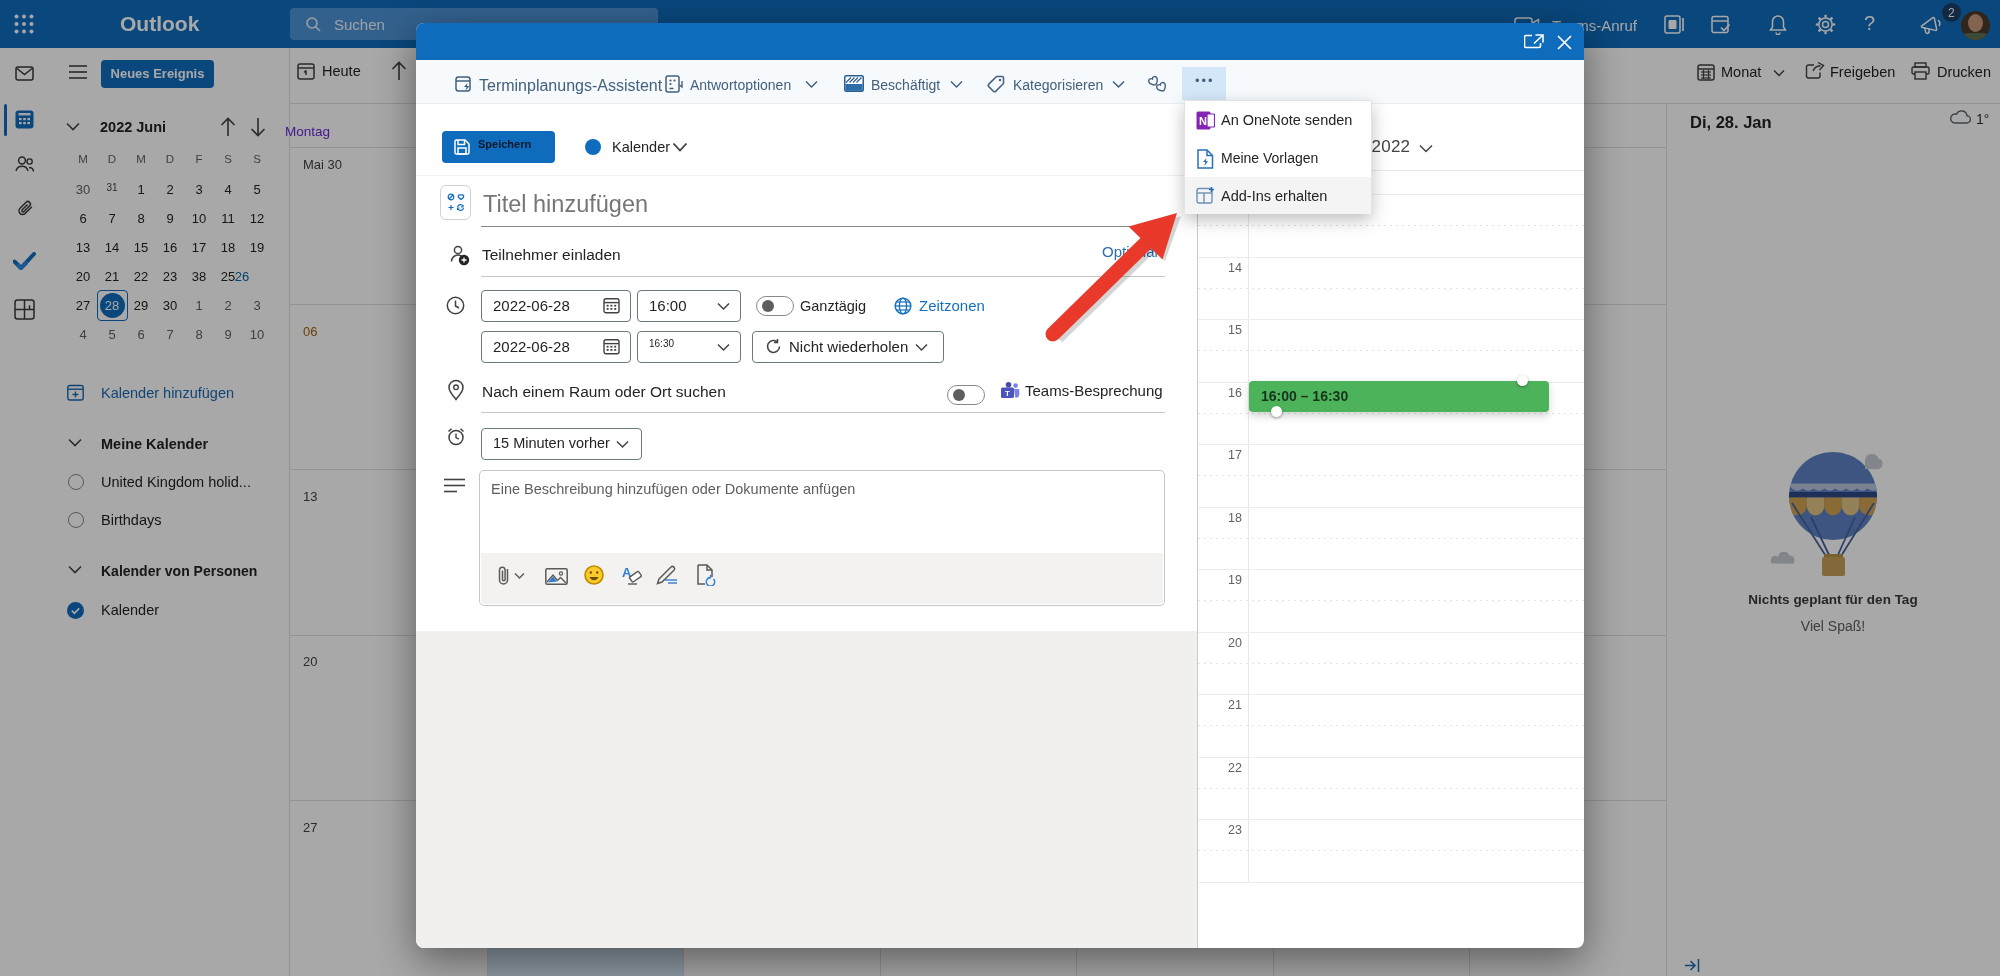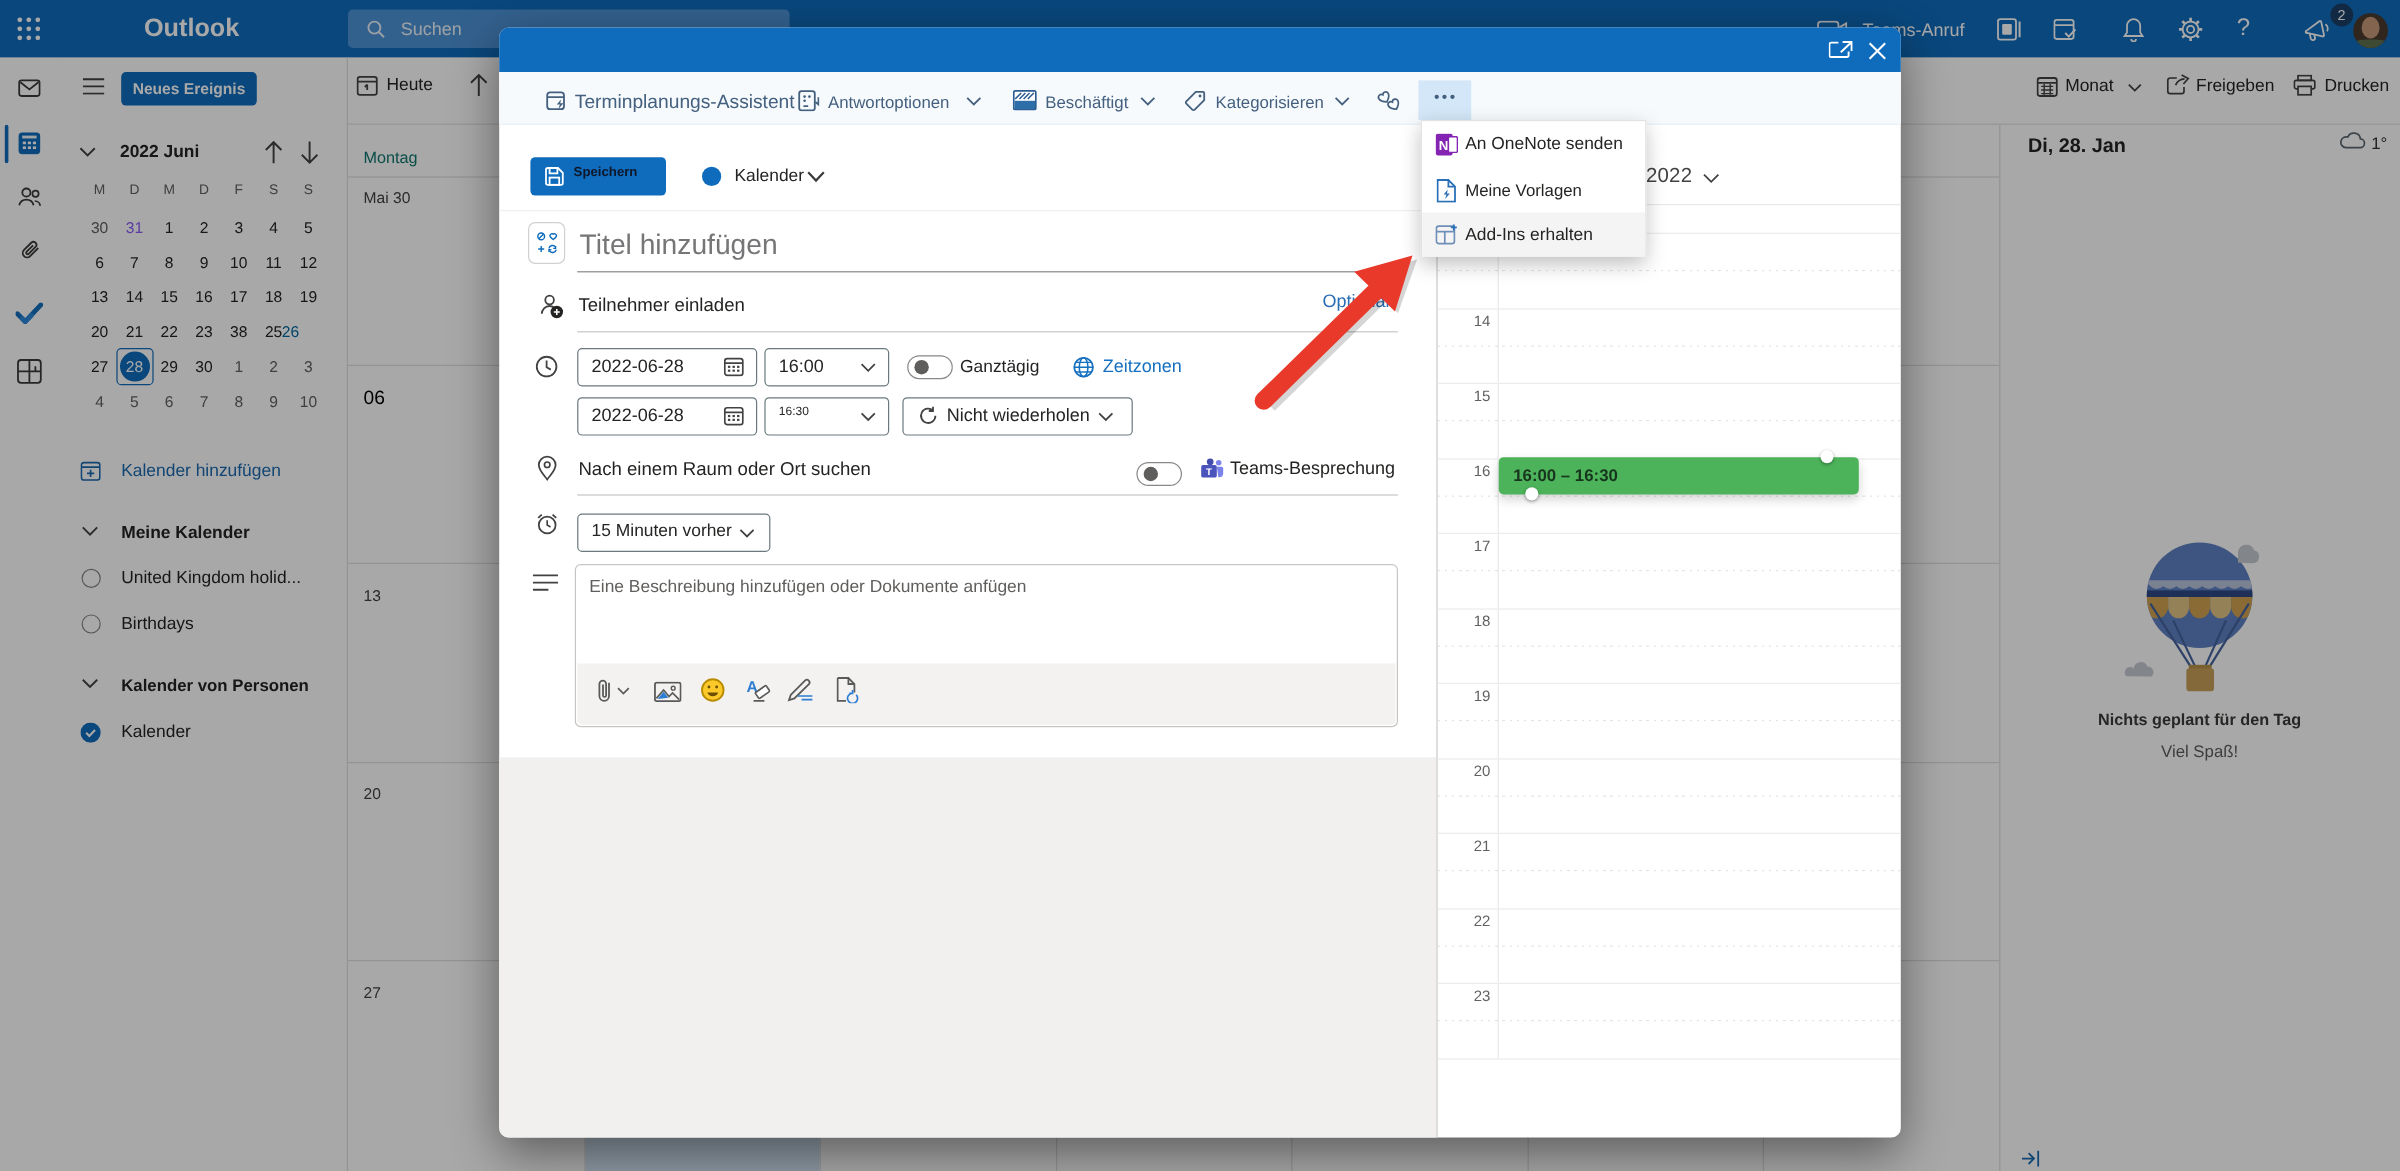--- a/index.html
+++ b/index.html
@@ -150,21 +150,21 @@
   <div class="txt" style="left:83px;top:153px;font-size:11.5px;color:#616161;transform:translateX(-50%)">M</div>
   <div class="txt" style="left:112px;top:153px;font-size:11.5px;color:#616161;transform:translateX(-50%)">D</div>
   <div class="txt" style="left:141px;top:153px;font-size:11.5px;color:#616161;transform:translateX(-50%)">M</div>
   <div class="txt" style="left:170px;top:153px;font-size:11.5px;color:#616161;transform:translateX(-50%)">D</div>
   <div class="txt" style="left:199px;top:153px;font-size:11.5px;color:#616161;transform:translateX(-50%)">F</div>
   <div class="txt" style="left:228px;top:153px;font-size:11.5px;color:#616161;transform:translateX(-50%)">S</div>
   <div class="txt" style="left:257px;top:153px;font-size:11.5px;color:#616161;transform:translateX(-50%)">S</div>
   <div class="a" style="left:97px;top:290px;width:31px;height:31px;border:1px solid #0f6cbd;border-radius:4px"></div>
   <div class="a" style="left:100px;top:293px;width:25px;height:25px;border-radius:50%;background:#0f6cbd"></div>
   <div class="txt" style="left:83px;top:182px;font-size:13px;color:#616161;transform:translateX(-50%)">30</div>
-  <div class="txt" style="left:112px;top:182px;font-size:13px;color:#8b5cf6;transform:translateX(-50%)">31</div>
+  <div class="txt" style="left:112px;top:182px;font-size:10px;color:#404040;transform:translateX(-50%)">31</div>
   <div class="txt" style="left:141px;top:182px;font-size:13px;color:#252423;transform:translateX(-50%)">1</div>
   <div class="txt" style="left:170px;top:182px;font-size:13px;color:#252423;transform:translateX(-50%)">2</div>
   <div class="txt" style="left:199px;top:182px;font-size:13px;color:#252423;transform:translateX(-50%)">3</div>
   <div class="txt" style="left:228px;top:182px;font-size:13px;color:#252423;transform:translateX(-50%)">4</div>
   <div class="txt" style="left:257px;top:182px;font-size:13px;color:#252423;transform:translateX(-50%)">5</div>
   <div class="txt" style="left:83px;top:211px;font-size:13px;color:#252423;transform:translateX(-50%)">6</div>
   <div class="txt" style="left:112px;top:211px;font-size:13px;color:#252423;transform:translateX(-50%)">7</div>
   <div class="txt" style="left:141px;top:211px;font-size:13px;color:#252423;transform:translateX(-50%)">8</div>
   <div class="txt" style="left:170px;top:211px;font-size:13px;color:#252423;transform:translateX(-50%)">9</div>
   <div class="txt" style="left:199px;top:211px;font-size:13px;color:#252423;transform:translateX(-50%)">10</div>
@@ -257,41 +257,41 @@
   <div class="txt" style="left:1830px;top:64px;font-size:14.5px;color:#252423">Freigeben</div>
   <svg class="a" style="left:1911px;top:62px" width="19" height="18" viewBox="0 0 19 18">
         <rect x="4" y="1" width="11" height="4" fill="none" stroke="#424242" stroke-width="1.4"></rect>
         <rect x="1" y="5" width="17" height="7" rx="1.5" fill="none" stroke="#424242" stroke-width="1.4"></rect>
         <rect x="4" y="10" width="11" height="7" fill="#fff" stroke="#424242" stroke-width="1.4"></rect>
       </svg>
   <div class="txt" style="left:1937px;top:64px;font-size:14.5px;color:#252423">Drucken</div>
 
   <div class="a" style="left:290px;top:104px;width:1376px;height:872px;background:#fff"></div>
   <div id="monthgrid"></div>
-  <div class="txt" style="left:303px;top:124px;font-size:13.5px;color:#0f766e">Montag</div>
+  <div class="txt" style="left:285px;top:124px;font-size:13.5px;color:#6d28d9">Montag</div>
   <div class="txt" style="left:500px;top:124px;font-size:13.5px;color:#616161">Dienstag</div>
   <div class="txt" style="left:696px;top:124px;font-size:13.5px;color:#616161">Mittwoch</div>
   <div class="txt" style="left:893px;top:124px;font-size:13.5px;color:#616161">Donnerstag</div>
   <div class="txt" style="left:1089px;top:124px;font-size:13.5px;color:#616161">Freitag</div>
   <div class="txt" style="left:1286px;top:124px;font-size:13.5px;color:#616161">Samstag</div>
   <div class="txt" style="left:1482px;top:124px;font-size:13.5px;color:#616161">Sonntag</div>
   <div class="a" style="left:290px;top:147px;width:1376px;height:1px;background:#e1dfdd"></div>
   <div class="a" style="left:486.6px;top:147px;width:1px;height:829px;background:#e1dfdd"></div>
   <div class="a" style="left:683.1px;top:147px;width:1px;height:829px;background:#e1dfdd"></div>
   <div class="a" style="left:879.7px;top:147px;width:1px;height:829px;background:#e1dfdd"></div>
   <div class="a" style="left:1076.3px;top:147px;width:1px;height:829px;background:#e1dfdd"></div>
   <div class="a" style="left:1272.9px;top:147px;width:1px;height:829px;background:#e1dfdd"></div>
   <div class="a" style="left:1469.4px;top:147px;width:1px;height:829px;background:#e1dfdd"></div>
   <div class="a" style="left:290px;top:303.7px;width:1376px;height:1px;background:#e1dfdd"></div>
   <div class="a" style="left:290px;top:469.0px;width:1376px;height:1px;background:#e1dfdd"></div>
   <div class="a" style="left:290px;top:634.8px;width:1376px;height:1px;background:#e1dfdd"></div>
   <div class="a" style="left:290px;top:800.0px;width:1376px;height:1px;background:#e1dfdd"></div>
   <div class="a" style="left:487.6px;top:801px;width:195px;height:175px;background:#d6e9f9"></div>
   <div class="txt" style="left:303px;top:157px;font-size:13px;color:#424242">Mai 30</div>
-  <div class="txt" style="left:303px;top:324px;font-size:16px;color:#000000">06</div>
+  <div class="txt" style="left:303px;top:324px;font-size:13px;color:#a16207">06</div>
   <div class="txt" style="left:303px;top:489px;font-size:13px;color:#424242">13</div>
   <div class="txt" style="left:303px;top:654px;font-size:13px;color:#424242">20</div>
   <div class="txt" style="left:303px;top:820px;font-size:13px;color:#424242">27</div>
   <div class="txt" style="left:499px;top:820px;font-size:13px;color:#424242">28</div>
 
   <div class="a" style="left:1666px;top:104px;width:334px;height:872px;background:#fff;border-left:1px solid #e1dfdd"></div>
   <div class="txt" style="left:1690px;top:113px;font-size:16.5px;font-weight:700;color:#252423">Di, 28. Jan</div>
   <svg class="a" style="left:1948px;top:109px" width="24" height="19" viewBox="0 0 24 19">
         <path d="M7 14 a4.5 4.5 0 1 1 1.5-8.8 a5.5 5.5 0 0 1 10.5 1.6 a3.6 3.6 0 0 1-.4 7.2Z" fill="none" stroke="#5b6770" stroke-width="1.4"></path>
       </svg>

